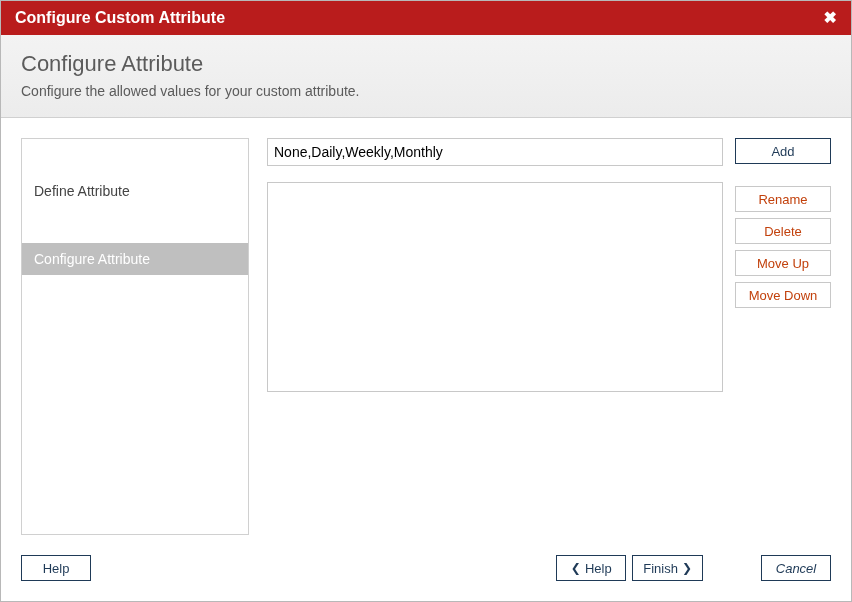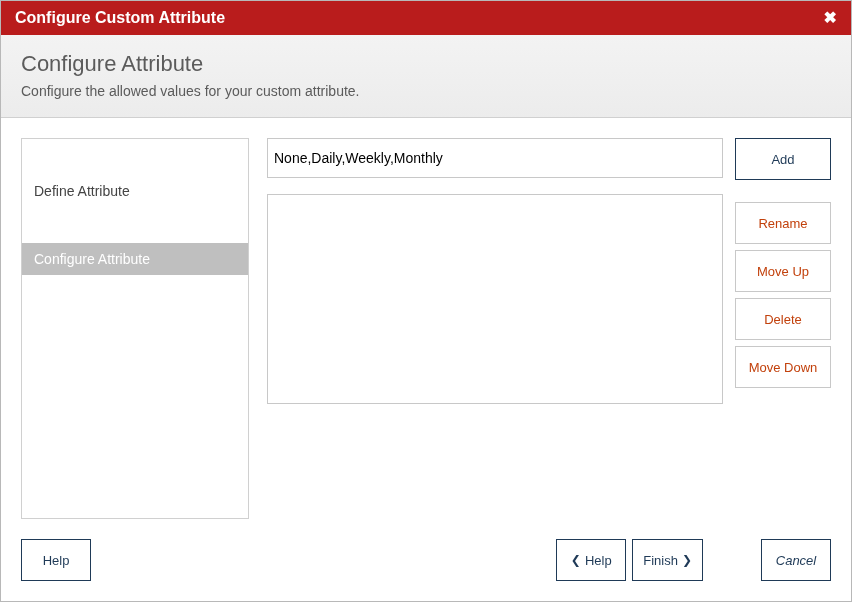--- a/index.html
+++ b/index.html
@@ -78,21 +78,21 @@
       flex: 1;
       display: flex;
       flex-direction: column;
       gap: 16px;
     }
     .value-input {
       width: 100%;
       border: 1px solid #c8c8c8;
       padding: 4px 6px;
       font-size: 14px;
-      height: 40px;
+      height: 28px;
       font-family: inherit;
     }
     .listbox {
       width: 100%;
       height: 210px;
       border: 1px solid #c8c8c8;
       background: #fff;
       position: relative;
       overflow-y: scroll;
     }
@@ -100,21 +100,21 @@
       width: 96px;
       display: flex;
       flex-direction: column;
       gap: 6px;
     }
     .btn {
       border: 1px solid #1f3a57;
       background: #fff;
       color: #1f3a57;
       font-size: 13px;
-      padding: 20px 10px;
+      padding: 4px 10px;
       cursor: pointer;
       text-align: center;
       min-width: 70px;
       height: 26px;
       display: inline-flex;
       align-items: center;
       justify-content: center;
       gap: 4px;
       font-family: inherit;
     }
@@ -171,22 +171,22 @@
 
     <div class="main-area">
       <div class="center-col">
         <input type="text" class="value-input" value="None,Daily,Weekly,Monthly" style="">
         <div class="listbox"></div>
       </div>
       <div class="right-col">
         <button class="btn">Add</button>
         <div style="height:10px"></div>
         <button class="btn disabled" disabled="">Rename</button>
+        <button class="btn disabled" disabled="">Delete</button>
         <button class="btn disabled" disabled="">Move Up</button>
-        <button class="btn disabled" disabled="">Delete</button>
         <button class="btn disabled" disabled="">Move Down</button>
       </div>
     </div>
   </div>
 
   <div class="footer">
     <button class="btn">Help</button>
     <div class="footer-right">
       <div class="group">
         <button class="btn">

